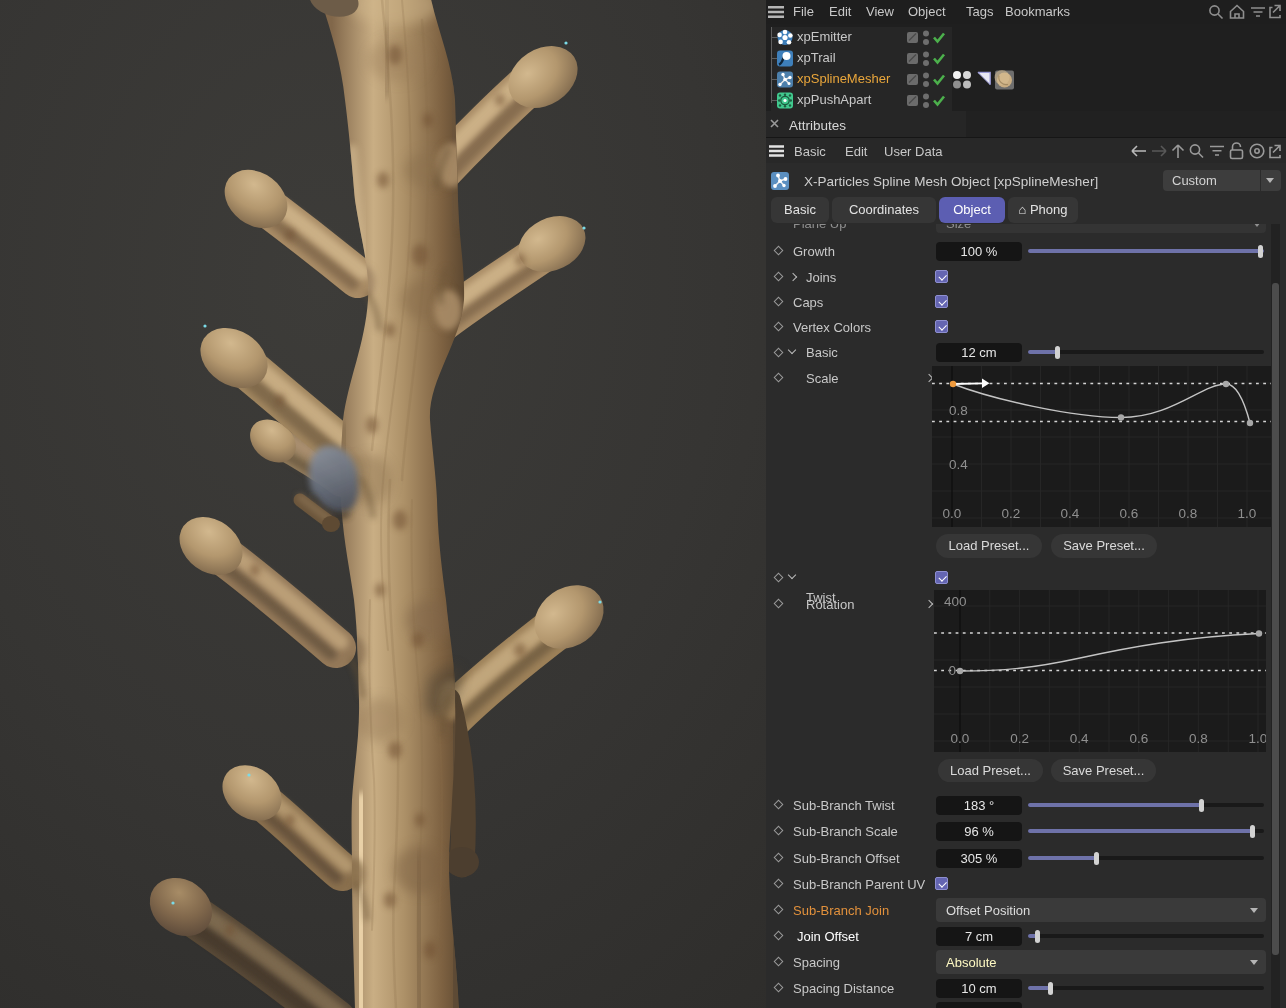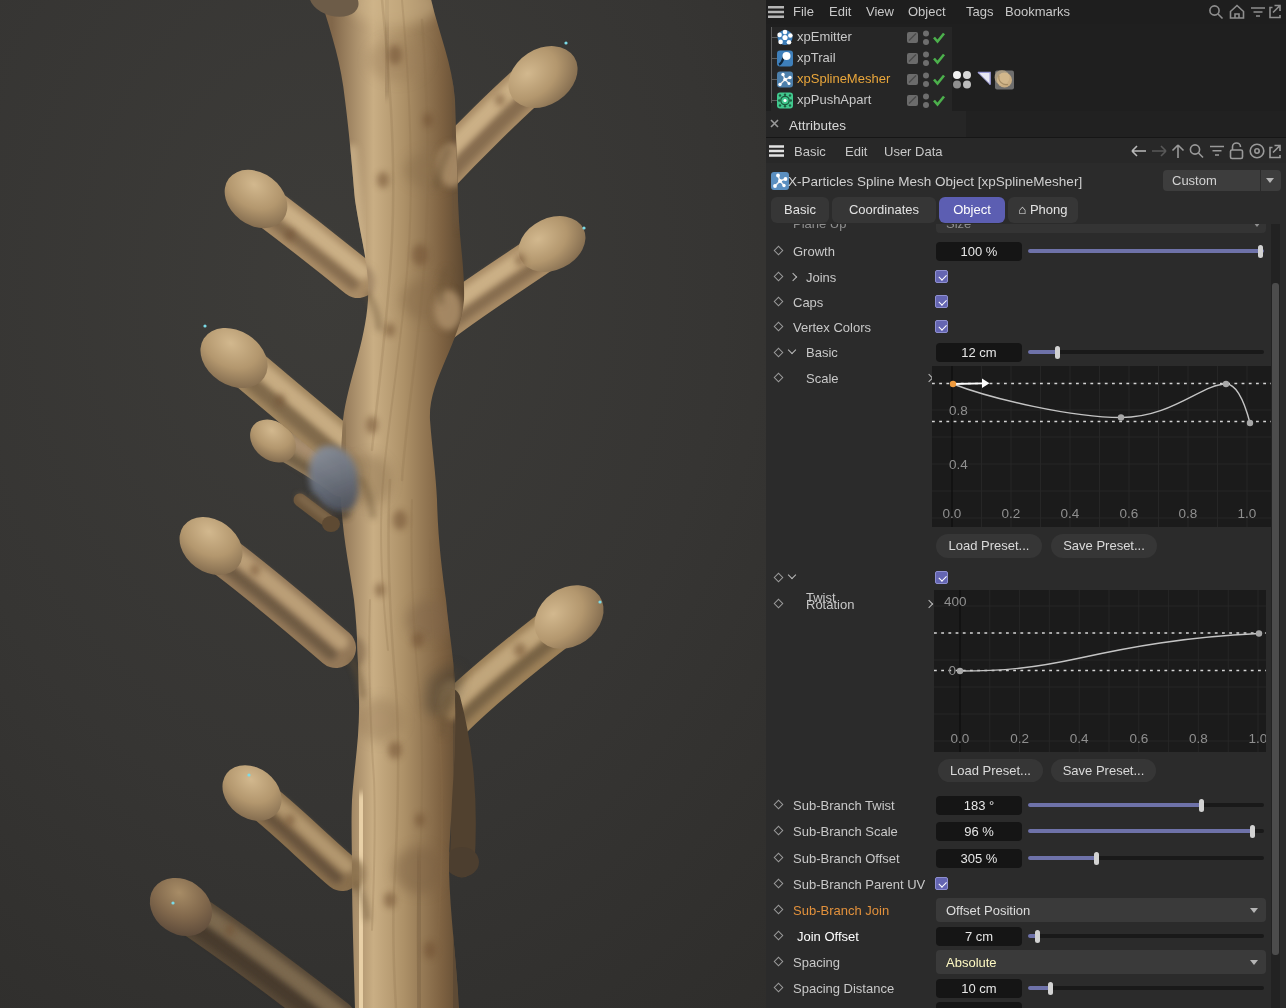--- a/index.html
+++ b/index.html
@@ -388,21 +388,21 @@
 
     <svg class="abs" style="left:5px;top:172px" width="18" height="18" viewBox="0 0 18 18">
       <rect width="18" height="18" rx="3" fill="#5b8fc0"></rect>
       <path d="M4 14 L9 9 M9 9 L7 3.5 M9 9 L14.5 7 M9 9 L13 13.5" stroke="#f0f0f0" stroke-width="1.5" fill="none"></path>
       <circle cx="4" cy="14" r="1.9" fill="#fff"></circle>
         <circle cx="7" cy="3.5" r="1.9" fill="#fff"></circle>
       <circle cx="14.5" cy="7" r="1.9" fill="#fff"></circle>
         <circle cx="13" cy="13.5" r="1.7" fill="#fff"></circle>
       <circle cx="9" cy="9" r="2" fill="#fff"></circle>
     </svg>
-    <div class="txt" style="left:22px;top:175px;font-size:13.5px;color:#cfcfcf">X-Particles Spline Mesh Object [xpSplineMesher]</div>
+    <div class="txt" style="left:38px;top:175px;font-size:13.5px;color:#cfcfcf">X-Particles Spline Mesh Object [xpSplineMesher]</div>
     <div class="abs" style="left:397px;top:170px;width:118px;height:21px;background:#3d3d3d;border-radius:4px"></div>
     <div class="abs" style="left:494px;top:170px;width:1px;height:21px;background:#2b2b2b"></div>
     <div class="txt" style="left:406px;top:174px;color:#d2d2d2">Custom</div>
     <div class="ddarrow" style="left:500px;top:178px"></div>
 
     <div class="tab" style="left:5px;width:58px">Basic</div>
     <div class="tab" style="left:66px;width:104px">Coordinates</div>
     <div class="tab" style="left:173px;width:66px;background:#5c5eb2;color:#fff">Object</div>
     <div class="tab" style="left:242px;width:70px">⌂&nbsp;Phong</div>
 

